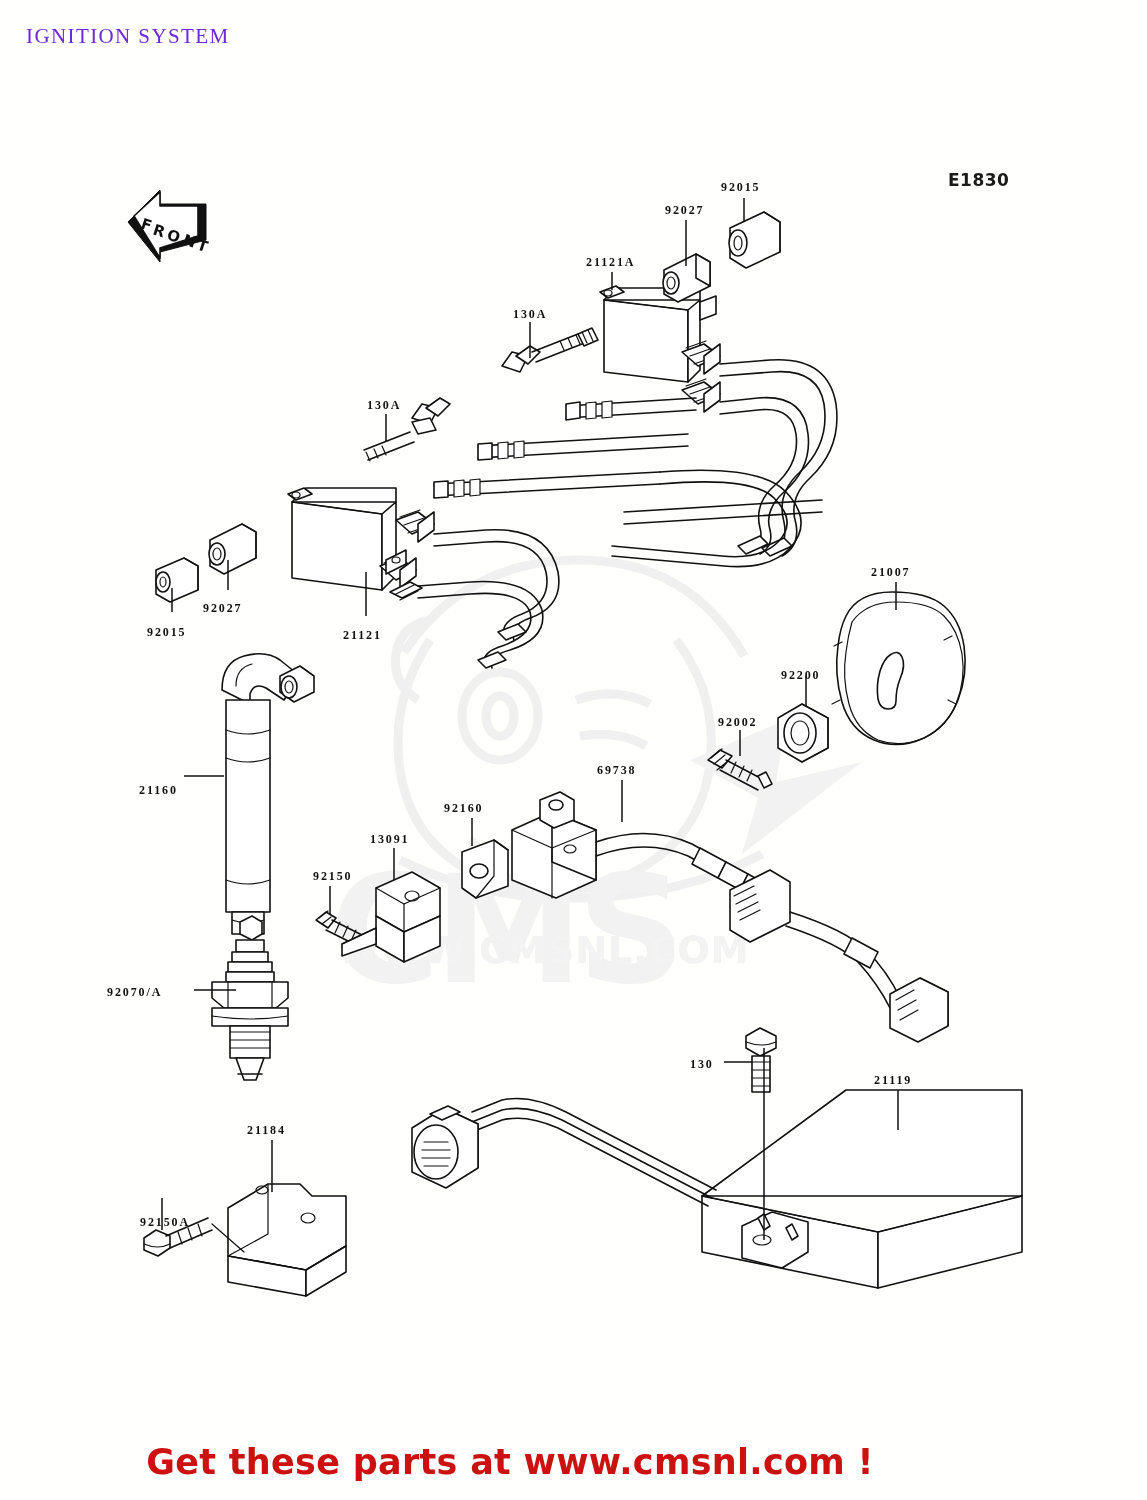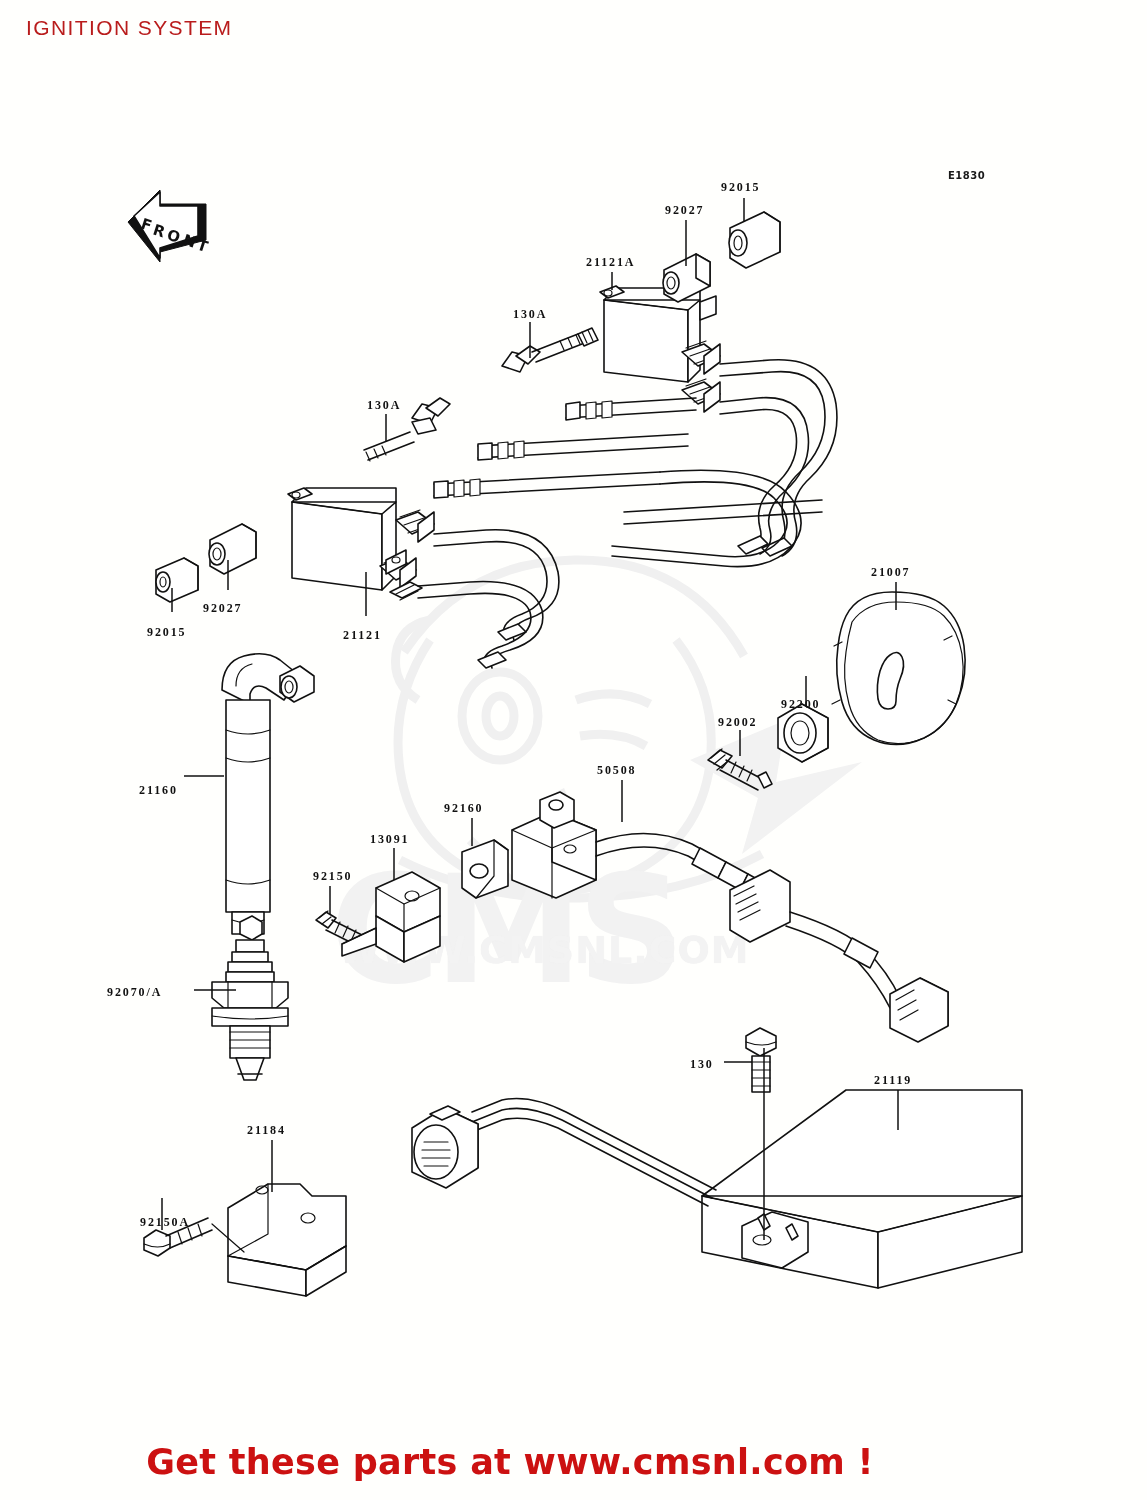--- a/index.html
+++ b/index.html
@@ -14,33 +14,33 @@
     position: relative;
     font-family: "DejaVu Sans", sans-serif;
     overflow: hidden;
     background: #fffffd;
   }
 
   
   #page-title {
     position: absolute;
     left: 26px;
-    top: 16px;
-    font-family: Liberation Sans, sans-serif;
+    top: 24px;
+    font-family: Liberation Serif, serif;
     font-size: 21px;
     letter-spacing: 1.4px;
-    color: #b91c1c;
+    color: #6d28d9;
     white-space: nowrap;
   }
   #diagram-code {
     position: absolute;
     left: 948px;
     top: 170px;
     font-family: "DejaVu Sans", sans-serif;
-    font-size: 10px;
+    font-size: 17px;
     font-weight: bold;
     letter-spacing: 0.5px;
     color: #1a1a1a;
   }
 
   
   #footer-cta {
     position: absolute;
     left: 0;
     top: 1442px;
@@ -518,24 +518,24 @@
 <div id="part-labels">
     <div class="part-label" style="left: 721px; top: 180px;">92015</div>
     <div class="part-label" style="left: 665px; top: 203px;">92027</div>
     <div class="part-label" style="left: 586px; top: 255px;">21121A</div>
     <div class="part-label" style="left: 513px; top: 307px;">130A</div>
     <div class="part-label" style="left: 367px; top: 398px;">130A</div>
     <div class="part-label" style="left: 203px; top: 601px;">92027</div>
     <div class="part-label" style="left: 147px; top: 625px;">92015</div>
     <div class="part-label" style="left: 343px; top: 628px;">21121</div>
     <div class="part-label" style="left: 871px; top: 565px;">21007</div>
-    <div class="part-label" style="left: 781px; top: 697px;">92200</div>
+    <div class="part-label" style="left: 781px; top: 668px;">92200</div>
     <div class="part-label" style="left: 718px; top: 715px;">92002</div>
     <div class="part-label" style="left: 139px; top: 771px; margin-top: 12px;">21160</div>
-    <div class="part-label" style="left: 597px; top: 763px;">50508</div>
+    <div class="part-label" style="left: 597px; top: 763px;">69738</div>
     <div class="part-label" style="left: 444px; top: 801px;">92160</div>
     <div class="part-label" style="left: 370px; top: 832px;">13091</div>
     <div class="part-label" style="left: 313px; top: 869px;">92150</div>
     <div class="part-label" style="left: 107px; top: 985px;">92070/A</div>
     <div class="part-label" style="left: 690px; top: 1057px;">130</div>
     <div class="part-label" style="left: 874px; top: 1073px;">21119</div>
     <div class="part-label" style="left: 247px; top: 1123px;">21184</div>
     <div class="part-label" style="left: 140px; top: 1182px; margin-top: 33px;">92150A</div>
   </div>
 

